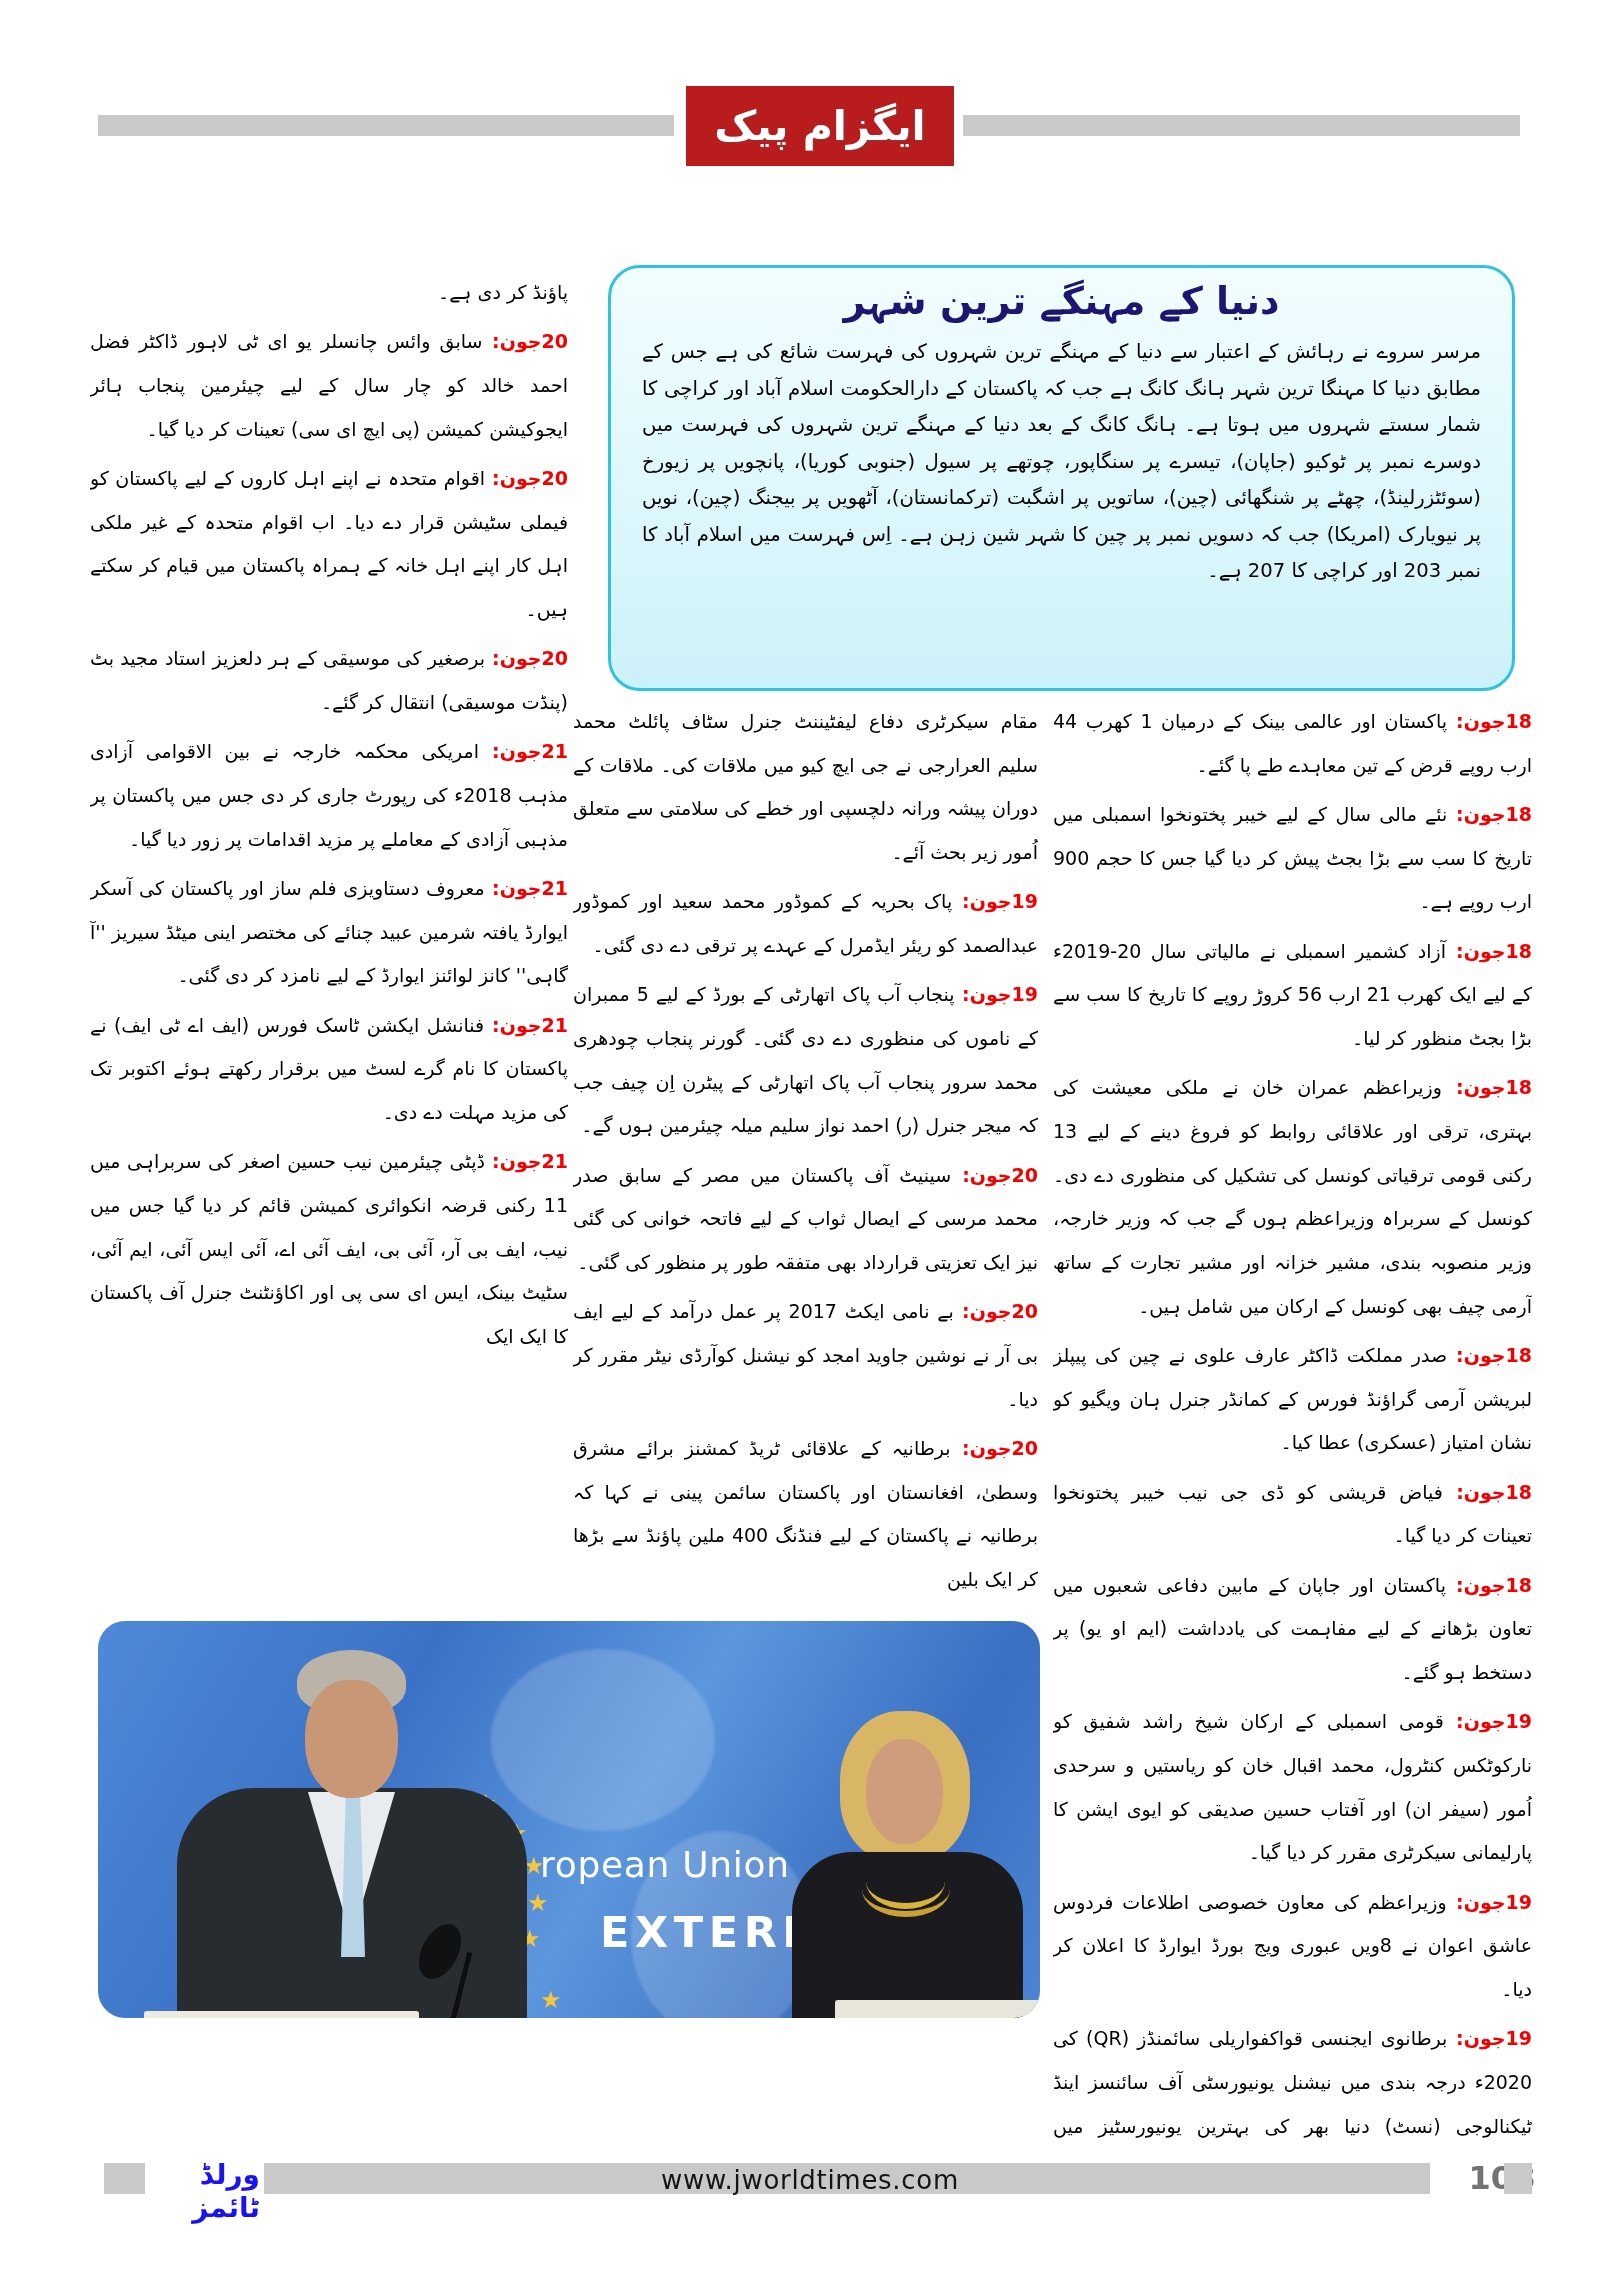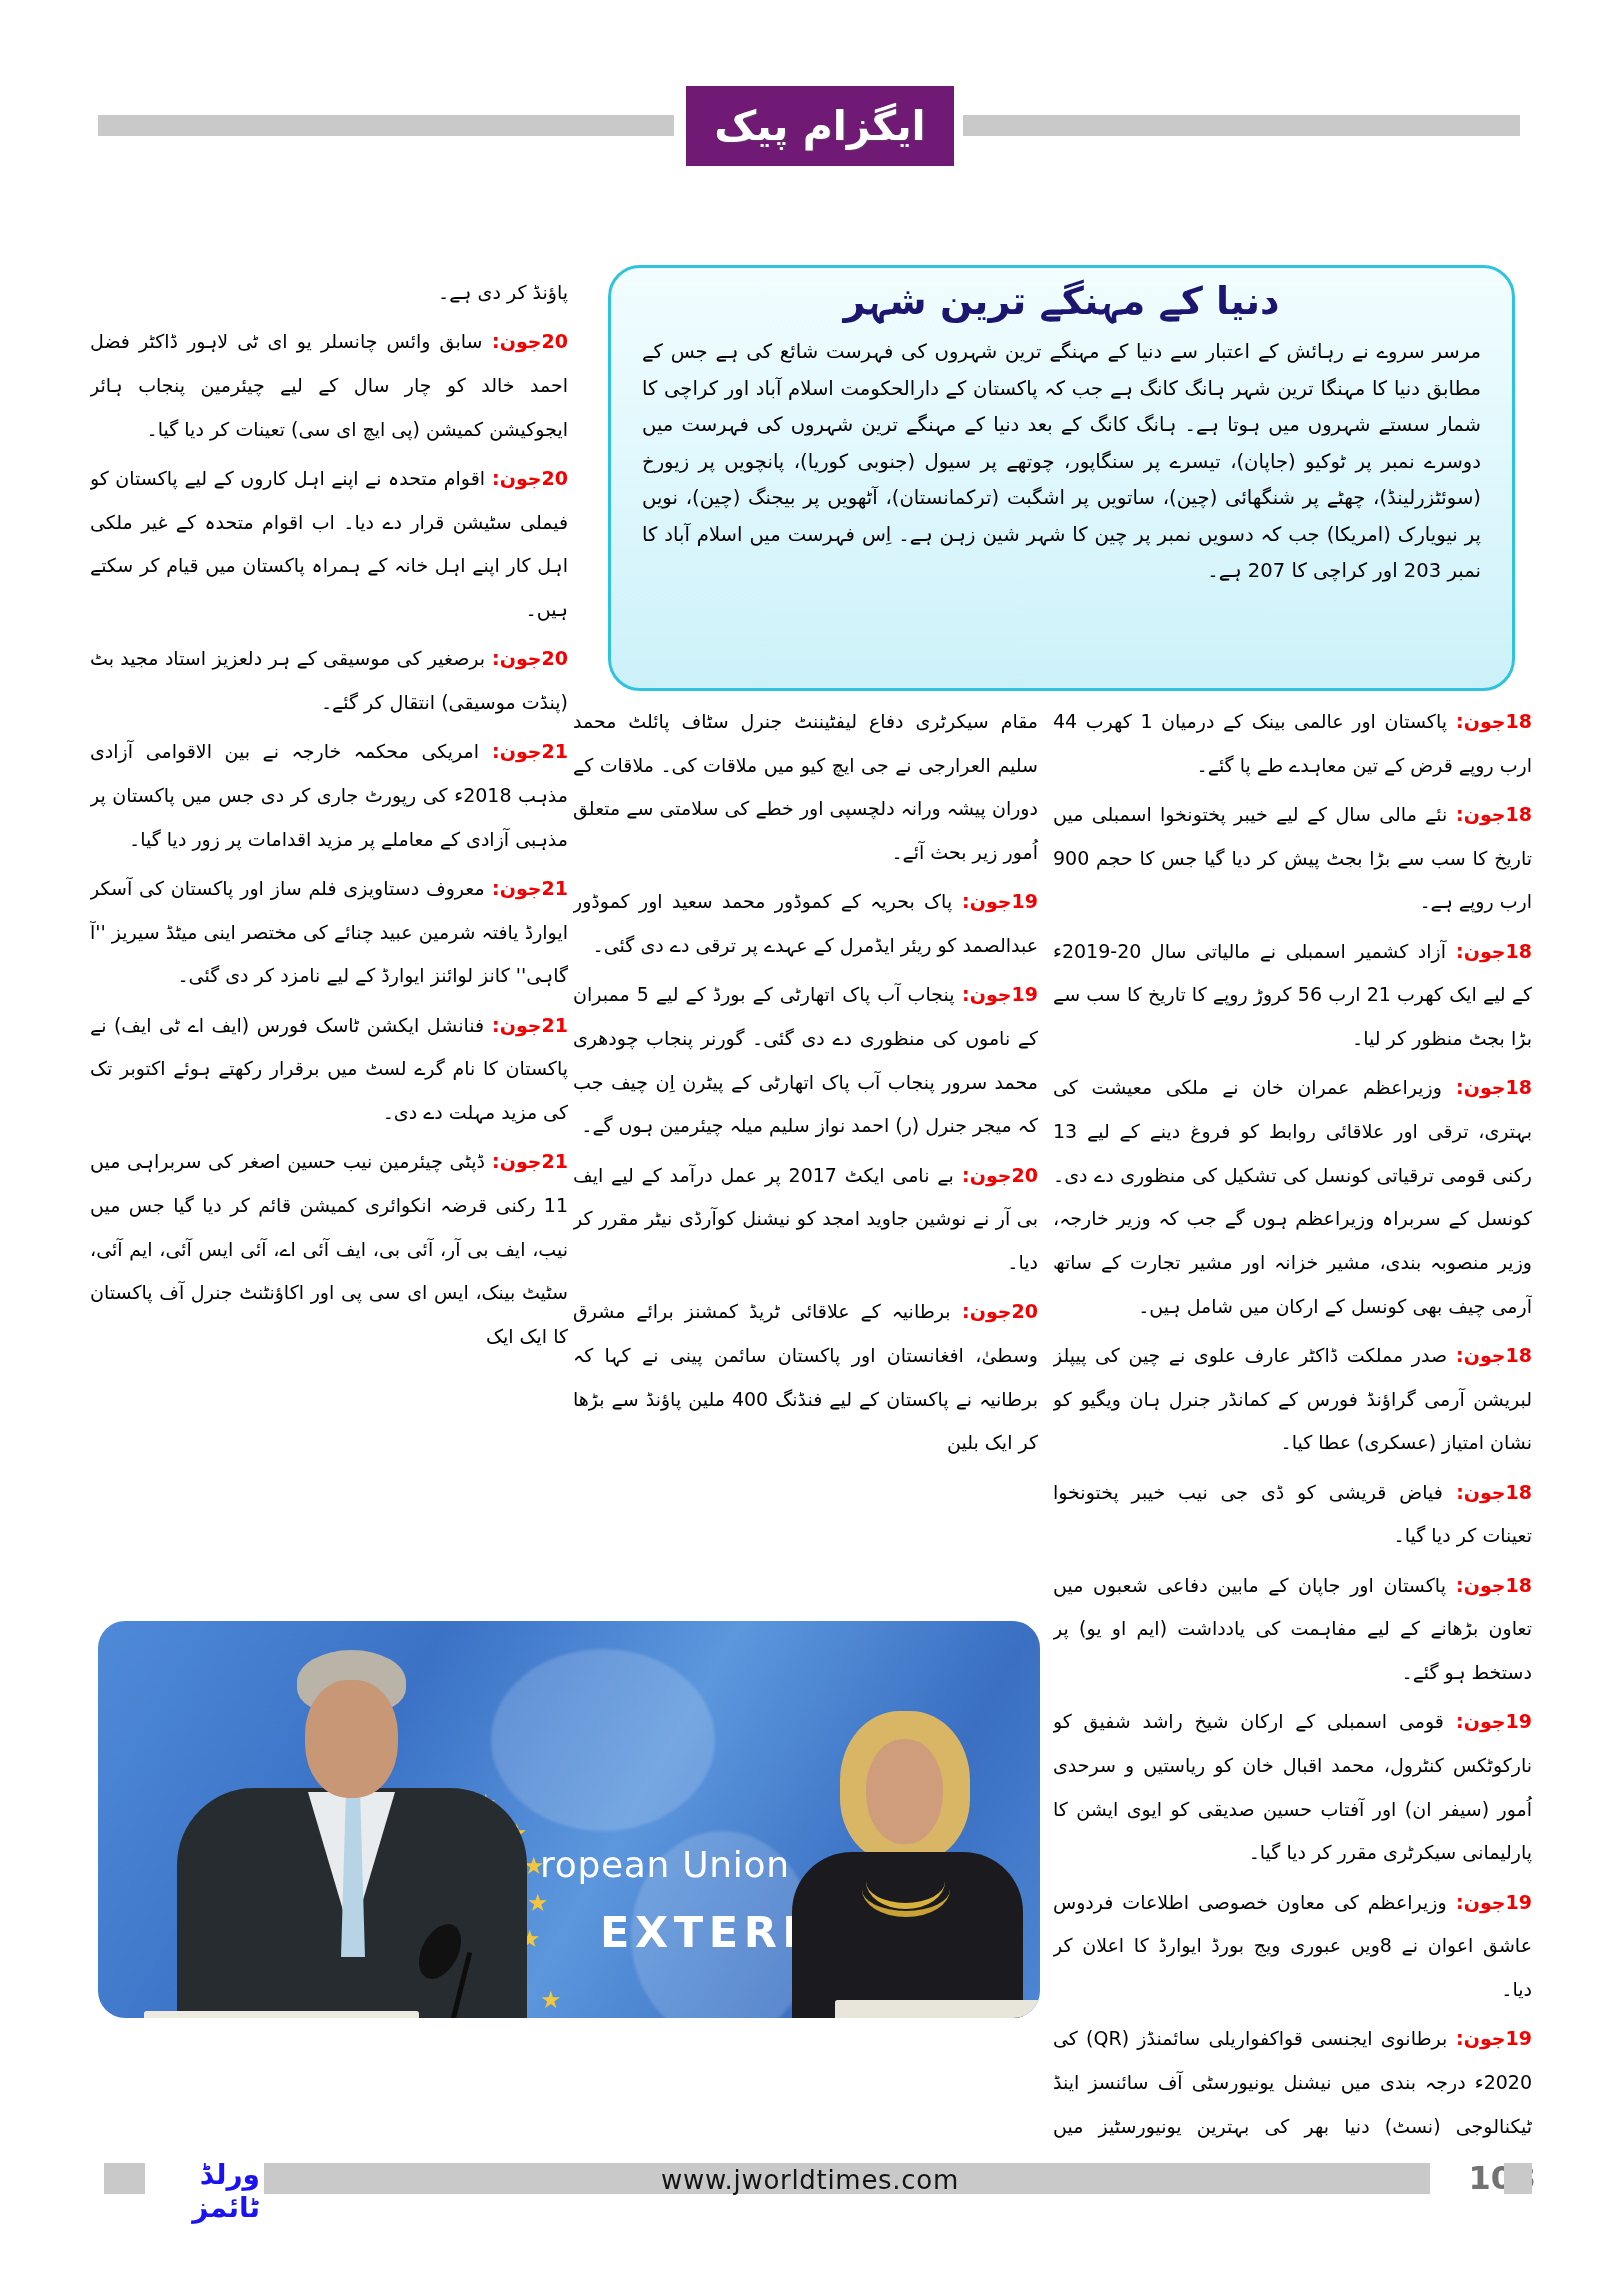--- a/index.html
+++ b/index.html
@@ -6,21 +6,21 @@
   body{
     width:1619px;height:2273px;position:relative;background:#ffffff;
     font-family:"DejaVu Sans", sans-serif;color:#000;overflow:hidden;
   }
   
   .header-bar{position:absolute;height:21px;background:#c9c9c9;top:115px;}
   .header-bar.left{left:98px;width:576px;}
   .header-bar.right{left:963px;width:557px;}
   .header-badge{
     position:absolute;left:686px;top:86px;width:268px;height:80px;
-    background:#701a75;color:#ffffff;display:flex;align-items:center;justify-content:center;
+    background:#b91c1c;color:#ffffff;display:flex;align-items:center;justify-content:center;
     font-size:41px;font-weight:bold;direction:rtl;
     text-shadow:1.4px 1.4px 1.4px rgba(90,90,90,.45);
   }
   
   .highlight-box{
     position:absolute;left:608px;top:265px;width:907px;height:426px;box-sizing:border-box;
     border:3.5px solid #2fc3de;border-radius:32px;
     background:linear-gradient(180deg,#f2fdff 0%,#ddf7fc 55%,#cdf1f9 100%);
     padding:8.4px 31px;direction:rtl;overflow:hidden;
   }
@@ -110,20 +110,21 @@
     <p><span class="date">20جون: </span>برصغیر کی موسیقی کے ہر دلعزیز استاد مجید بٹ (پنڈت موسیقی) انتقال کر گئے۔</p>
     <p><span class="date">21جون: </span>امریکی محکمہ خارجہ نے بین الاقوامی آزادی مذہب 2018ء کی رپورٹ جاری کر دی جس میں پاکستان پر مذہبی آزادی کے معاملے پر مزید اقدامات پر زور دیا گیا۔</p>
     <p><span class="date">21جون: </span>معروف دستاویزی فلم ساز اور پاکستان کی آسکر ایوارڈ یافتہ شرمین عبید چنائے کی مختصر اینی میٹڈ سیریز ''آ گاہی'' کانز لوائنز ایوارڈ کے لیے نامزد کر دی گئی۔</p>
     <p><span class="date">21جون: </span>فنانشل ایکشن ٹاسک فورس (ایف اے ٹی ایف) نے پاکستان کا نام گرے لسٹ میں برقرار رکھتے ہوئے اکتوبر تک کی مزید مہلت دے دی۔</p>
     <p><span class="date">21جون: </span>ڈپٹی چیئرمین نیب حسین اصغر کی سربراہی میں 11 رکنی قرضہ انکوائری کمیشن قائم کر دیا گیا جس میں نیب، ایف بی آر، آئی بی، ایف آئی اے، آئی ایس آئی، ایم آئی، سٹیٹ بینک، ایس ای سی پی اور اکاؤنٹنٹ جنرل آف پاکستان کا ایک ایک</p>
   </div>
 <div class="col" id="col-mid">
     <p>مقام سیکرٹری دفاع لیفٹیننٹ جنرل سٹاف پائلٹ محمد سلیم العرارجی نے جی ایچ کیو میں ملاقات کی۔ ملاقات کے دوران پیشہ ورانہ دلچسپی اور خطے کی سلامتی سے متعلق اُمور زیر بحث آئے۔</p>
     <p><span class="date">19جون: </span>پاک بحریہ کے کموڈور محمد سعید اور کموڈور عبدالصمد کو ریئر ایڈمرل کے عہدے پر ترقی دے دی گئی۔</p>
     <p><span class="date">19جون: </span>پنجاب آب پاک اتھارٹی کے بورڈ کے لیے 5 ممبران کے ناموں کی منظوری دے دی گئی۔ گورنر پنجاب چودھری محمد سرور پنجاب آب پاک اتھارٹی کے پیٹرن اِن چیف جب کہ میجر جنرل (ر) احمد نواز سلیم میلہ چیئرمین ہوں گے۔</p>
+    <p><span class="date">20جون: </span>سینیٹ آف پاکستان میں مصر کے سابق صدر محمد مرسی کے ایصال ثواب کے لیے فاتحہ خوانی کی گئی نیز ایک تعزیتی قرارداد بھی متفقہ طور پر منظور کی گئی۔</p>
     <p><span class="date">20جون: </span>بے نامی ایکٹ 2017 پر عمل درآمد کے لیے ایف بی آر نے نوشین جاوید امجد کو نیشنل کوآرڈی نیٹر مقرر کر دیا۔</p>
     <p><span class="date">20جون: </span>برطانیہ کے علاقائی ٹریڈ کمشنز برائے مشرق وسطیٰ، افغانستان اور پاکستان سائمن پینی نے کہا کہ برطانیہ نے پاکستان کے لیے فنڈنگ 400 ملین پاؤنڈ سے بڑھا کر ایک بلین</p>
   </div>
 <div class="col" id="col-right">
     <p><span class="date">18جون: </span>پاکستان اور عالمی بینک کے درمیان 1 کھرب 44 ارب روپے قرض کے تین معاہدے طے پا گئے۔</p>
     <p><span class="date">18جون: </span>نئے مالی سال کے لیے خیبر پختونخوا اسمبلی میں تاریخ کا سب سے بڑا بجٹ پیش کر دیا گیا جس کا حجم 900 ارب روپے ہے۔</p>
     <p><span class="date">18جون: </span>آزاد کشمیر اسمبلی نے مالیاتی سال 20-2019ء کے لیے ایک کھرب 21 ارب 56 کروڑ روپے کا تاریخ کا سب سے بڑا بجٹ منظور کر لیا۔</p>
     <p><span class="date">18جون: </span>وزیراعظم عمران خان نے ملکی معیشت کی بہتری، ترقی اور علاقائی روابط کو فروغ دینے کے لیے 13 رکنی قومی ترقیاتی کونسل کی تشکیل کی منظوری دے دی۔ کونسل کے سربراہ وزیراعظم ہوں گے جب کہ وزیر خارجہ، وزیر منصوبہ بندی، مشیر خزانہ اور مشیر تجارت کے ساتھ آرمی چیف بھی کونسل کے ارکان میں شامل ہیں۔</p>
     <p><span class="date">18جون: </span>صدر مملکت ڈاکٹر عارف علوی نے چین کی پیپلز لبریشن آرمی گراؤنڈ فورس کے کمانڈر جنرل ہان ویگیو کو نشان امتیاز (عسکری) عطا کیا۔</p>
     <p><span class="date">18جون: </span>فیاض قریشی کو ڈی جی نیب خیبر پختونخوا تعینات کر دیا گیا۔</p>

